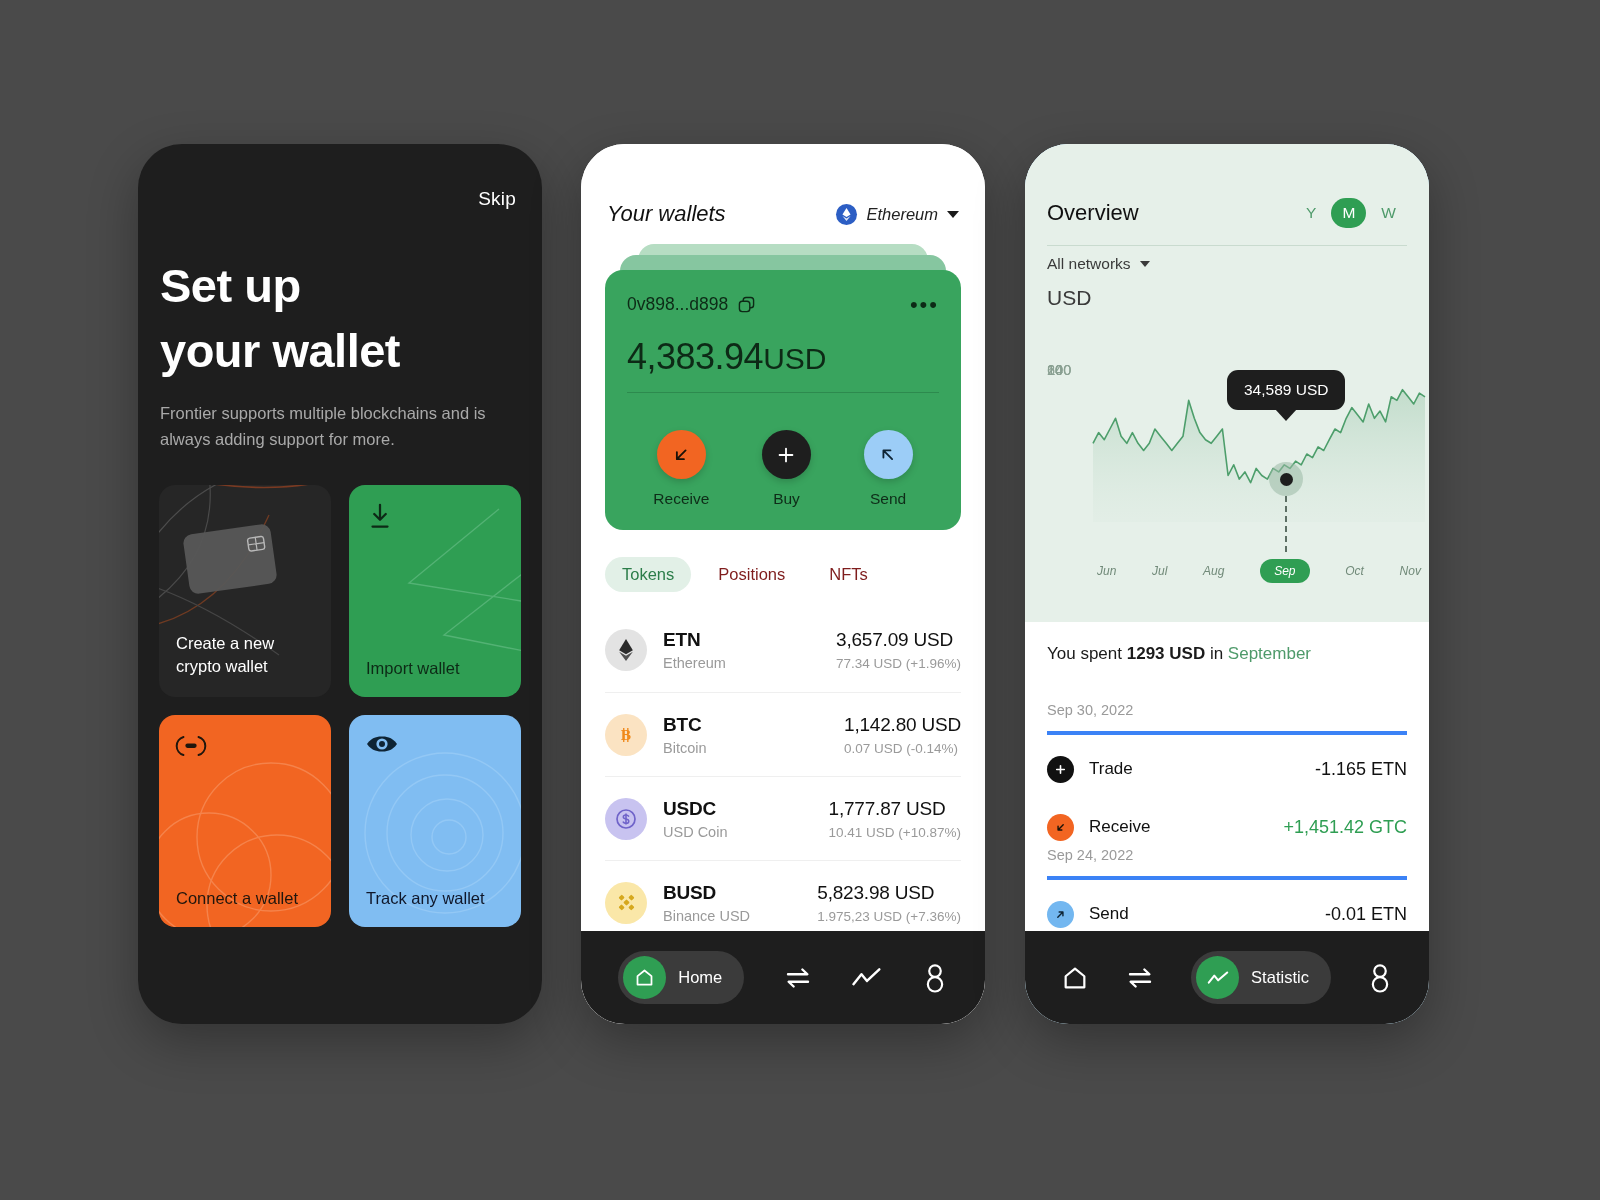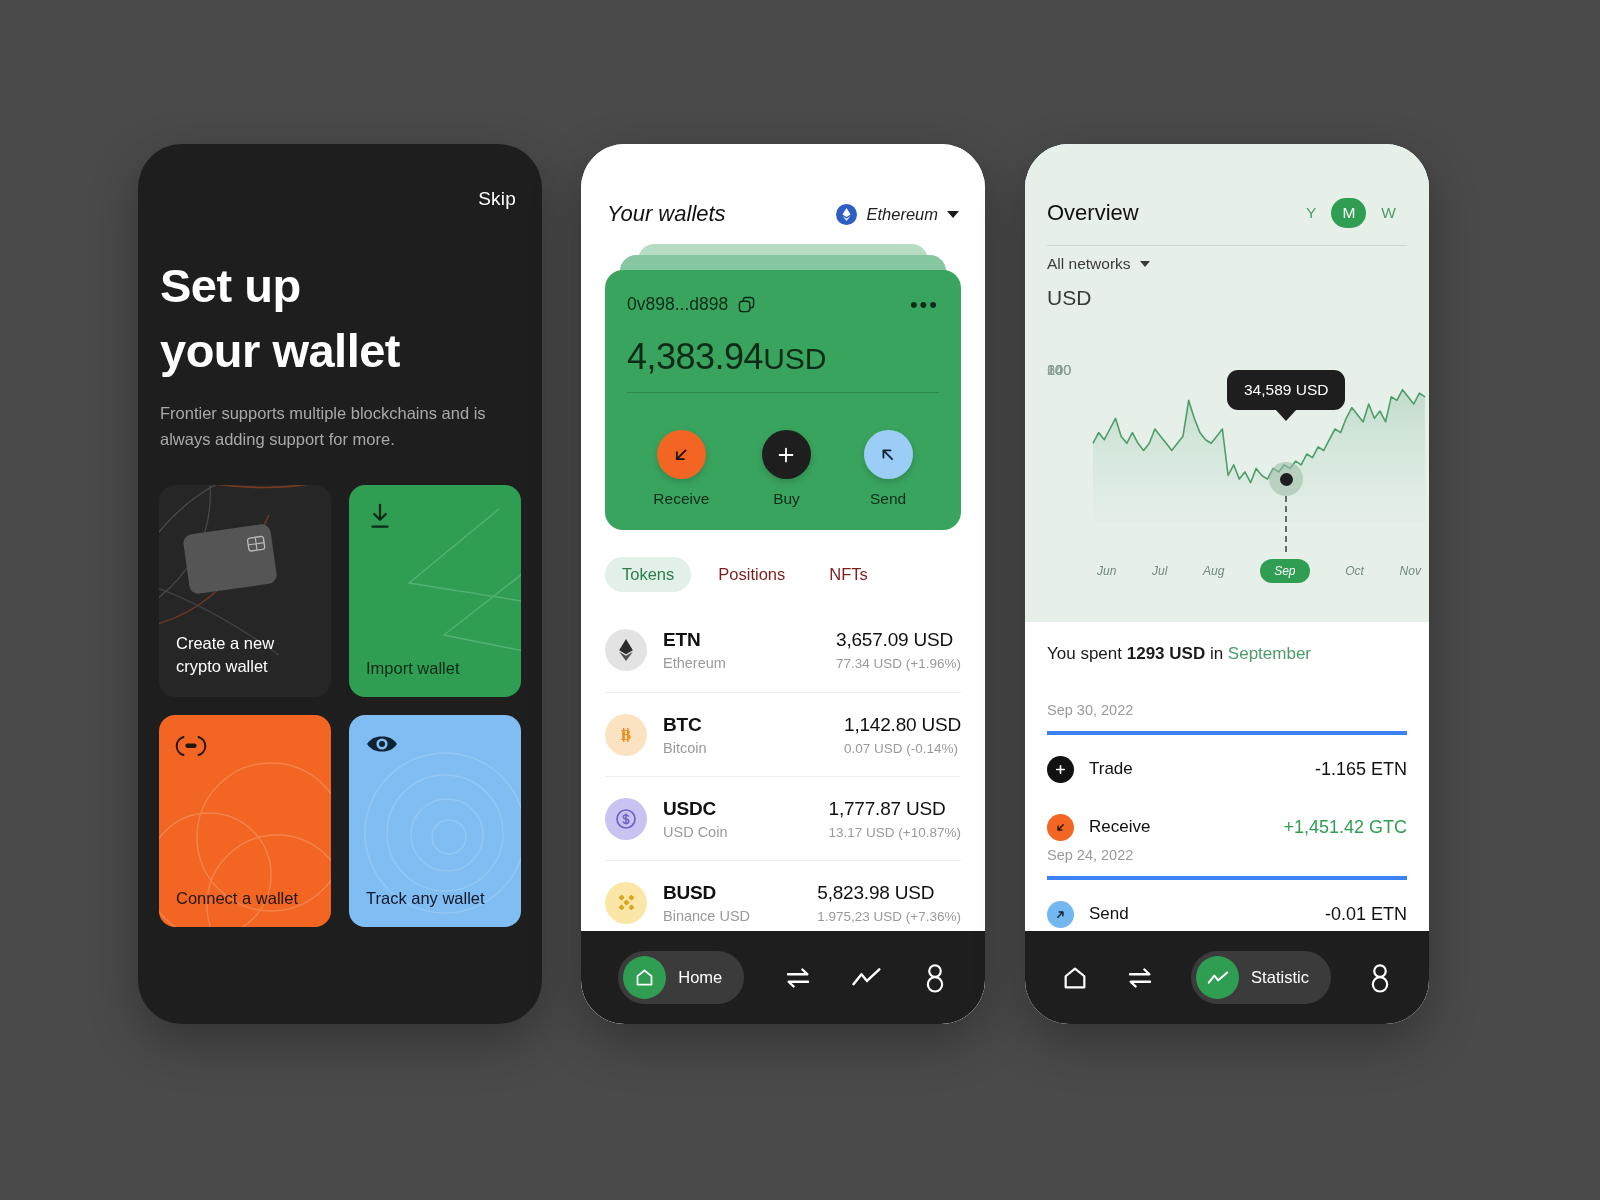--- a/index.html
+++ b/index.html
@@ -446,21 +446,21 @@
                 <path d="M12 6.5v11" stroke="#6f63c9" stroke-width="1.6"></path>
                 <path d="M14.6 9.2c-.6-.9-1.6-1.3-2.7-1.3-1.5 0-2.6.8-2.6 2s1 1.7 2.7 2.1c1.8.4 2.8 1 2.8 2.2 0 1.3-1.2 2.1-2.8 2.1-1.2 0-2.2-.4-2.8-1.3" fill="none" stroke="#6f63c9" stroke-width="1.5" stroke-linecap="round"></path>
               </svg>
           </span>
           <span class="tok-mid">
             <span class="tok-sym" style="display:block">USDC</span>
             <span class="tok-name" style="display:block">USD Coin</span>
           </span>
           <span class="tok-right">
             <span class="tok-val" style="display:block">1,777.87 USD</span>
-            <span class="tok-chg" style="display:block">13.17 USD (+10.87%)</span>
+            <span class="tok-chg" style="display:block">10.41 USD (+10.87%)</span>
           </span>
         </div>
 
         <div class="tok-row">
           <span class="tok-ic ic-busd">
             <svg width="23" height="23" viewBox="0 0 24 24" fill="#d6a81e">
               <g transform="rotate(45 12 12)">
                 <rect x="9.6" y="9.6" width="4.8" height="4.8" rx="1"></rect>
                 <rect x="2.6" y="9.6" width="4.4" height="4.8" rx="1"></rect>
                 <rect x="17" y="9.6" width="4.4" height="4.8" rx="1"></rect>

